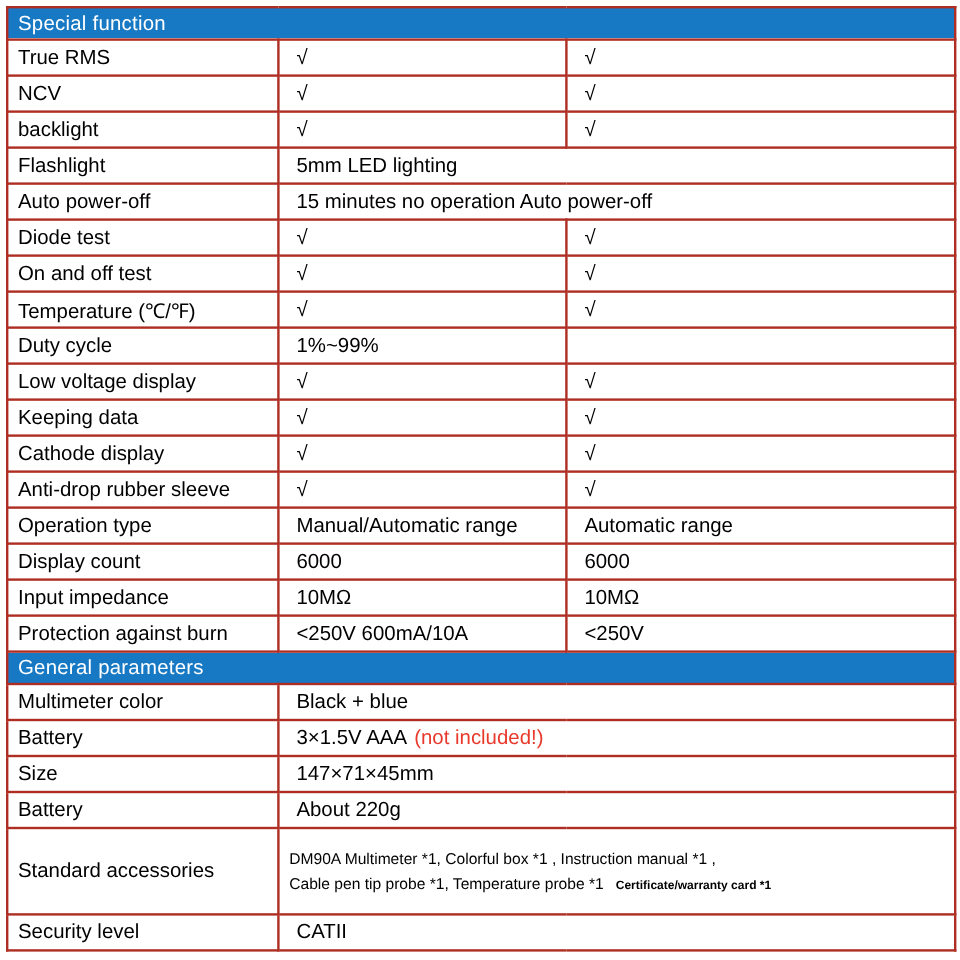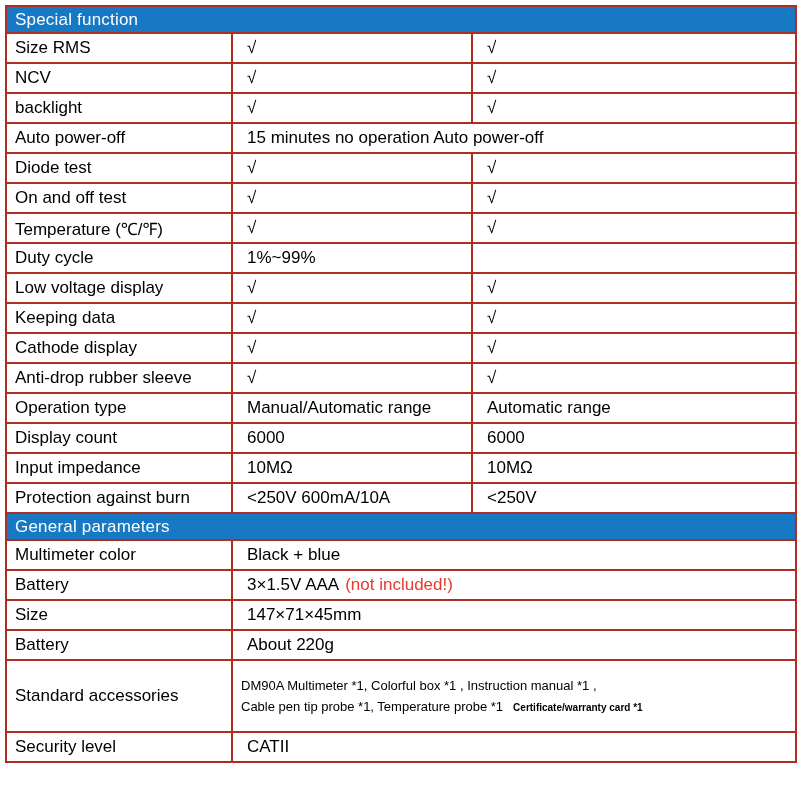--- a/index.html
+++ b/index.html
@@ -49,33 +49,37 @@
       <col style="width:240px">
       <col style="width:324px">
     </colgroup>
 
     <tbody>
         <tr>
       <td class="hdr" colspan="3">Special function</td>
     </tr>
 
     <tr>
-      <td>Size RMS</td>
+      <td>True RMS</td>
       <td class="val">√</td>
       <td class="val">√</td>
     </tr>
     <tr>
       <td>NCV</td>
       <td class="val">√</td>
       <td class="val">√</td>
     </tr>
     <tr>
       <td>backlight</td>
       <td class="val">√</td>
       <td class="val">√</td>
+    </tr>
+    <tr>
+      <td>Flashlight</td>
+      <td class="val" colspan="2">5mm LED lighting</td>
     </tr>
     <tr>
       <td>Auto power-off</td>
       <td class="val" colspan="2">15 minutes no operation Auto power-off</td>
     </tr>
     <tr>
       <td>Diode test</td>
       <td class="val">√</td>
       <td class="val">√</td>
     </tr>

